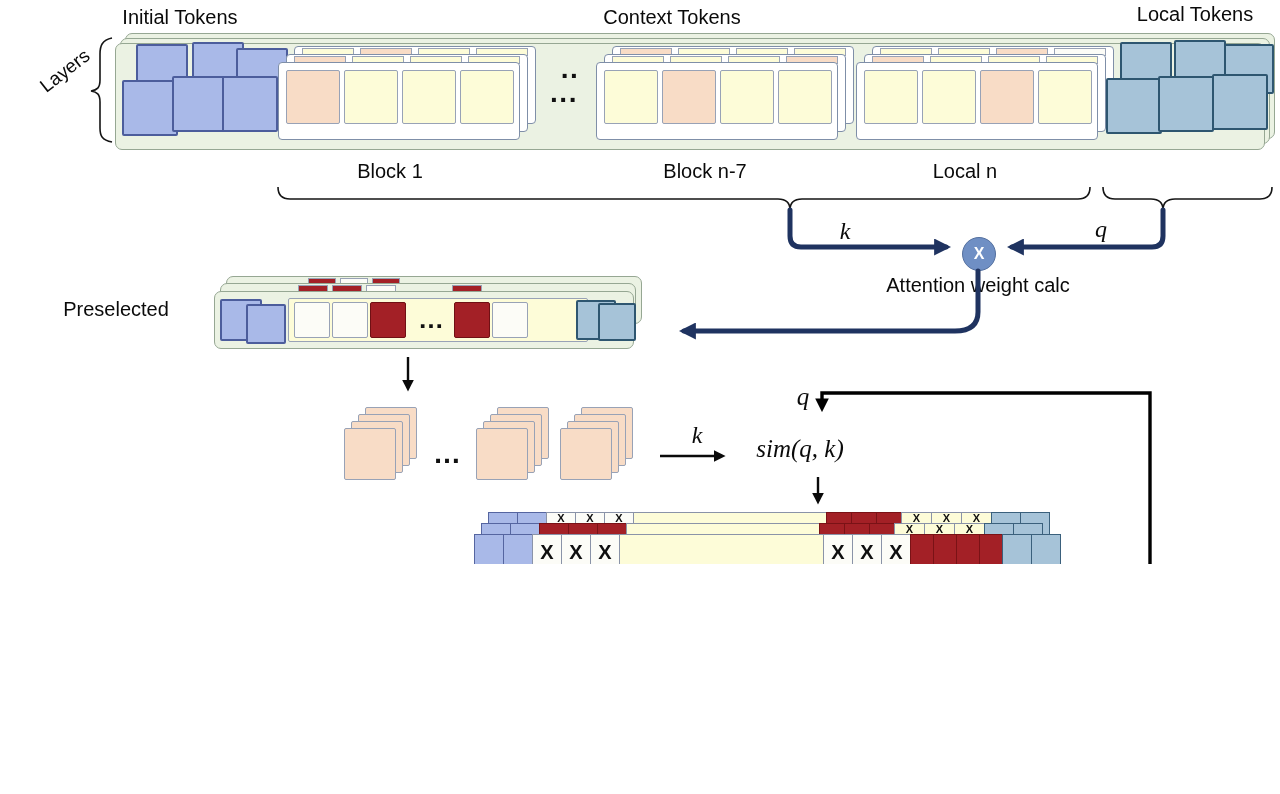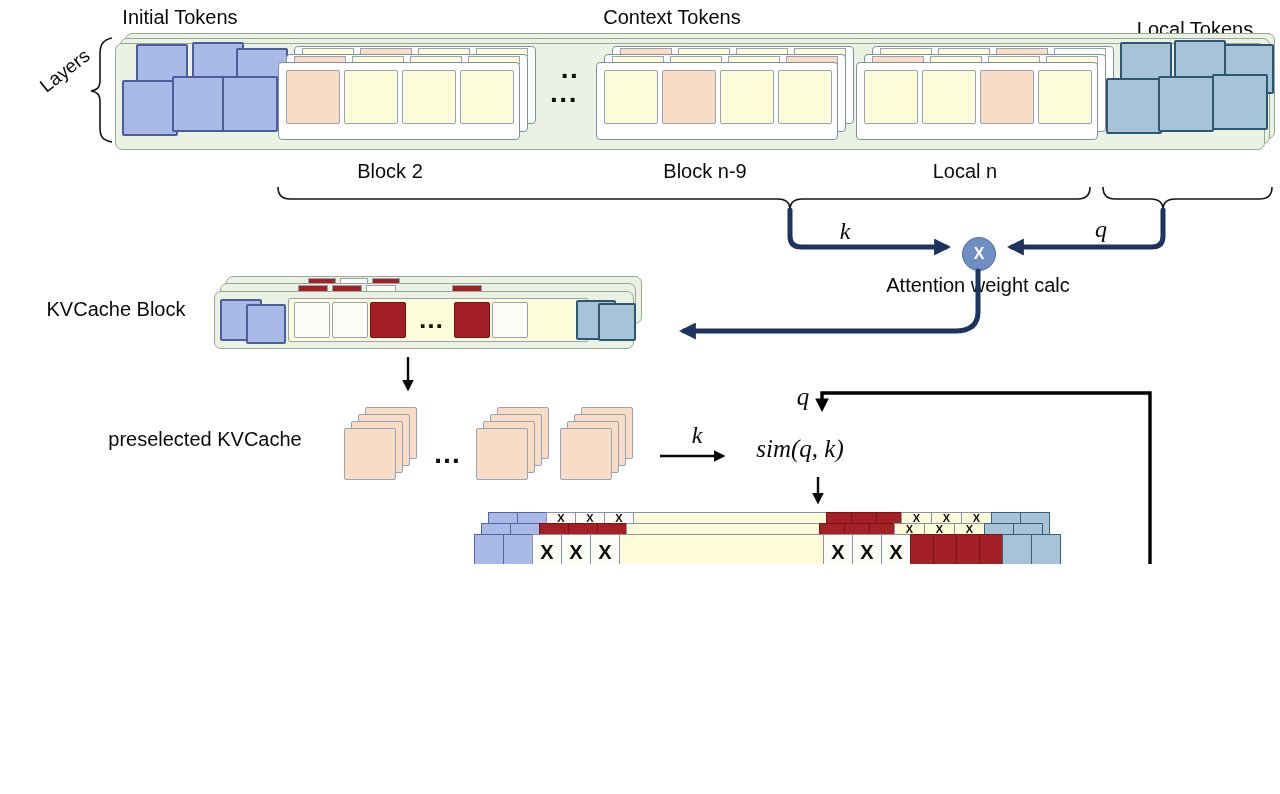--- a/index.html
+++ b/index.html
@@ -50,21 +50,21 @@
   .loop{stroke:#000000;stroke-width:3.4;fill:none;stroke-linejoin:miter;}
   .brace{stroke:#151515;stroke-width:1.6;fill:none;}
 </style>
 </head>
 <body>
 
 <div class="canvas">
 
   <div class="lbl" style="left:100px;top:4px;width:160px">Initial Tokens</div>
   <div class="lbl" style="left:587px;top:4px;width:170px">Context Tokens</div>
-  <div class="lbl" style="left:1115px;top:16px;width:160px">Local Tokens</div>
+  <div class="lbl" style="left:1115px;top:1px;width:160px">Local Tokens</div>
   <div class="lbl" style="left:22px;top:58px;width:86px;font-size:19px;transform:rotate(-38deg);">Layers</div>
 
   <div class="gcard" style="left:125px;top:33px;width:1150px;height:106px"></div>
   <div class="gcard" style="left:120px;top:38px;width:1150px;height:106px"></div>
   <div class="gcard" style="left:115px;top:43px;width:1150px;height:107px"></div>
 
   <div class="sq c-peri" style="left:136px;top:44px;width:52px;height:52px"></div>
   <div class="sq c-peri" style="left:192px;top:42px;width:52px;height:52px"></div>
   <div class="sq c-peri" style="left:236px;top:48px;width:52px;height:52px"></div>
   <div class="sq c-peri" style="left:122px;top:80px;width:56px;height:56px"></div>
@@ -122,31 +122,31 @@
   <div class="sq c-peach" style="left:980px;top:70px;width:54px;height:54px"></div>
   <div class="sq c-yellow" style="left:1038px;top:70px;width:54px;height:54px"></div>
 
   <div class="sq c-steel" style="left:1120px;top:42px;width:52px;height:52px"></div>
   <div class="sq c-steel" style="left:1174px;top:40px;width:52px;height:52px"></div>
   <div class="sq c-steel" style="left:1224px;top:44px;width:50px;height:50px"></div>
   <div class="sq c-steel" style="left:1106px;top:78px;width:56px;height:56px"></div>
   <div class="sq c-steel" style="left:1158px;top:76px;width:56px;height:56px"></div>
   <div class="sq c-steel" style="left:1212px;top:74px;width:56px;height:56px"></div>
 
-  <div class="lbl" style="left:320px;top:158px;width:140px">Block 2</div>
-  <div class="lbl" style="left:630px;top:158px;width:150px">Block n-9</div>
+  <div class="lbl" style="left:320px;top:158px;width:140px">Block 1</div>
+  <div class="lbl" style="left:630px;top:158px;width:150px">Block n-7</div>
   <div class="lbl" style="left:895px;top:158px;width:140px">Local n</div>
 
   <div class="lbl serifit" style="left:828px;top:218px;width:34px;font-size:24px">k</div>
   <div class="lbl serifit" style="left:1084px;top:216px;width:34px;font-size:24px">q</div>
   <div class="node">X</div>
   <div class="lbl" style="left:858px;top:272px;width:240px">Attention weight calc</div>
 
   <div class="lbl" style="left:20px;top:296px;width:192px">
-    <div>KVCache Block</div>
+    <div>Preselected</div>
   </div>
 
   <div class="gcard" style="left:226px;top:276px;width:416px;height:48px"></div>
   <div class="strip c-red" style="left:308px;top:278px;width:28px;height:8px"></div>
   <div class="strip c-white" style="left:340px;top:278px;width:28px;height:8px"></div>
   <div class="strip c-red" style="left:372px;top:278px;width:28px;height:8px"></div>
   <div class="gcard" style="left:220px;top:283px;width:416px;height:50px"></div>
   <div class="strip c-red" style="left:298px;top:285px;width:30px;height:9px"></div>
   <div class="strip c-red" style="left:332px;top:285px;width:30px;height:9px"></div>
   <div class="strip c-white" style="left:366px;top:285px;width:30px;height:9px"></div>
@@ -158,21 +158,20 @@
   <div class="sq c-white" style="left:294px;top:302px;width:36px;height:36px"></div>
   <div class="sq c-white" style="left:332px;top:302px;width:36px;height:36px"></div>
   <div class="sq c-red" style="left:370px;top:302px;width:36px;height:36px"></div>
   <div class="dots" style="left:408px;top:304px;width:46px;font-size:26px">…</div>
   <div class="sq c-red" style="left:454px;top:302px;width:36px;height:36px"></div>
   <div class="sq c-white" style="left:492px;top:302px;width:36px;height:36px"></div>
   <div class="sq c-steel" style="left:576px;top:300px;width:40px;height:40px"></div>
   <div class="sq c-steel" style="left:598px;top:303px;width:38px;height:38px"></div>
 
   <div class="lbl" style="left:85px;top:426px;width:240px;line-height:27px">
-    <div>preselected KVCache</div>
   </div>
 
   <div class="repk" style="left:365px;top:407px"></div>
   <div class="repk" style="left:358px;top:414px"></div>
   <div class="repk" style="left:351px;top:421px"></div>
   <div class="repk" style="left:344px;top:428px"></div>
   <div class="dots" style="left:425px;top:438px;width:44px;font-size:28px">…</div>
   <div class="repk" style="left:497px;top:407px"></div>
   <div class="repk" style="left:490px;top:414px"></div>
   <div class="repk" style="left:483px;top:421px"></div>

